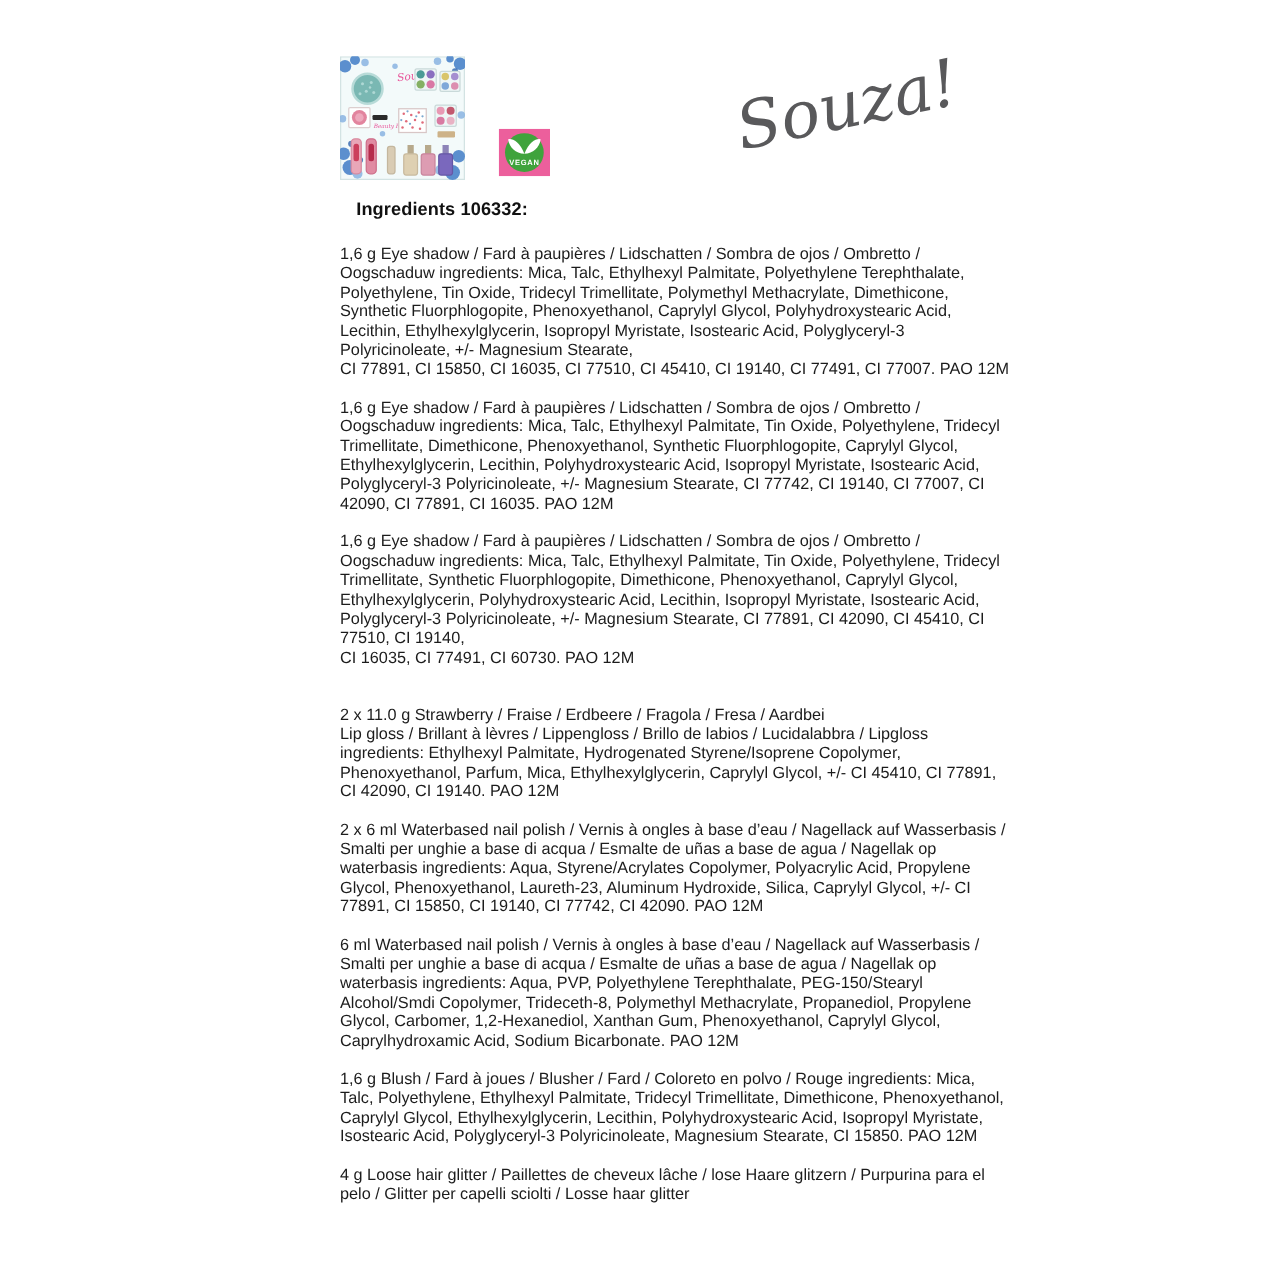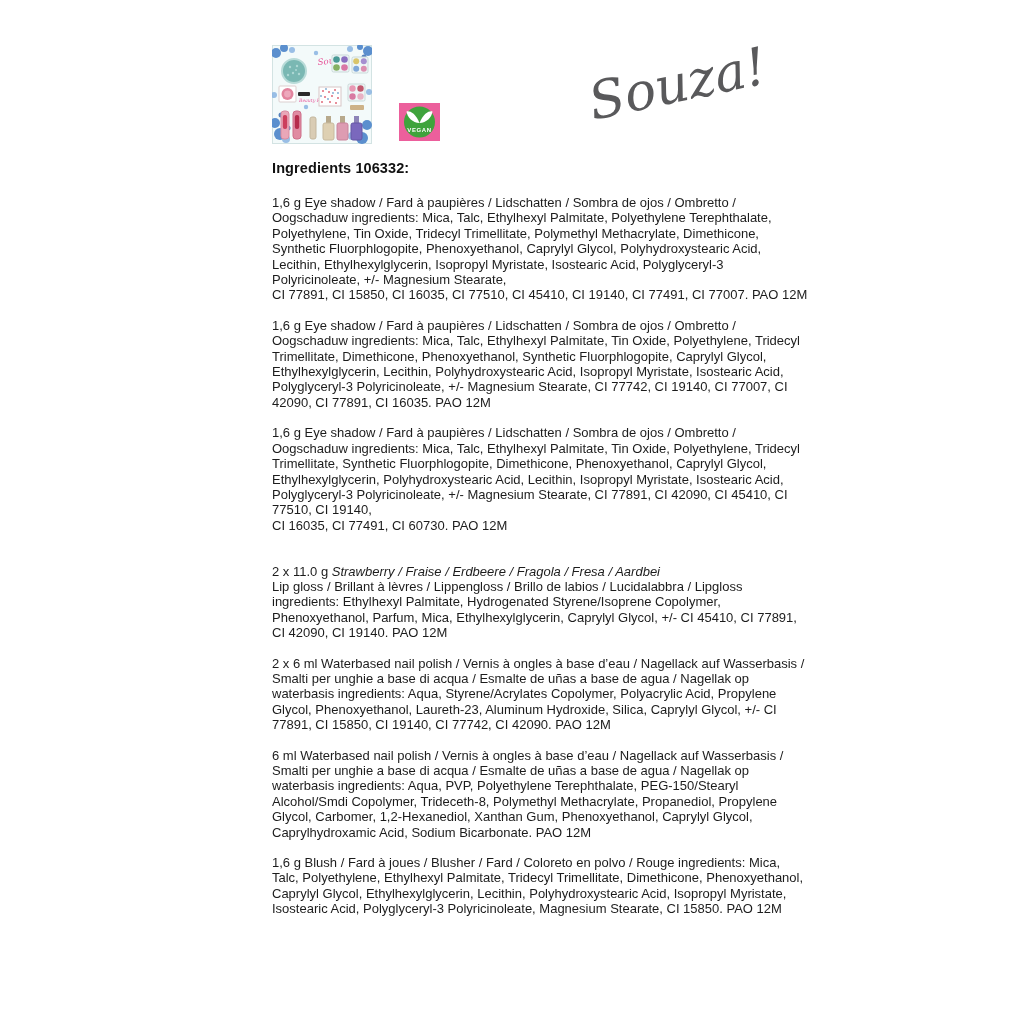--- a/index.html
+++ b/index.html
@@ -11,42 +11,42 @@
     background: #ffffff;
     font-family: "Liberation Sans", sans-serif;
     color: #1a1a1a;
     overflow: hidden;
   }
   .product-photo { position: absolute; left: 272px; top: 45px; }
   .vegan-badge   { position: absolute; left: 399px; top: 103px; }
   .brand-logo    { position: absolute; left: 568px; top: 14px; }
   .page-title {
     position: absolute;
-    left: 272px;
+    left: 285px;
     top: 160px;
     margin: 0;
     font-size: 14.5px;
     font-weight: bold;
     color: #111111;
     letter-spacing: 0.1px;
   }
   .ingredients {
     position: absolute;
     left: 272px;
     top: 195px;
     width: 540px;
     font-size: 13px;
     line-height: 15.4px;
     color: #1c1c1c;
   }
   .ingredients p {
     margin: 0 0 15px 0;
     white-space: pre-line;
   }
-  .italic { font-style: italic; }
+  .italic { }
   .script-pink {
     font-family: "DejaVu Serif", serif;
     font-style: italic;
     fill: #e8559a;
   }
 </style>
 </head>
 <body>
 
 <div class="page">
@@ -219,15 +219,17 @@
     <p>6 ml Waterbased nail polish / Vernis à ongles à base d’eau / Nagellack auf Wasserbasis /
 Smalti per unghie a base di acqua / Esmalte de uñas a base de agua / Nagellak op
 waterbasis ingredients: Aqua, PVP, Polyethylene Terephthalate, PEG-150/Stearyl
 Alcohol/Smdi Copolymer, Trideceth-8, Polymethyl Methacrylate, Propanediol, Propylene
 Glycol, Carbomer, 1,2-Hexanediol, Xanthan Gum, Phenoxyethanol, Caprylyl Glycol,
 Caprylhydroxamic Acid, Sodium Bicarbonate. PAO 12M</p>
     <p>1,6 g Blush / Fard à joues / Blusher / Fard / Coloreto en polvo / Rouge ingredients: Mica,
 Talc, Polyethylene, Ethylhexyl Palmitate, Tridecyl Trimellitate, Dimethicone, Phenoxyethanol,
 Caprylyl Glycol, Ethylhexylglycerin, Lecithin, Polyhydroxystearic Acid, Isopropyl Myristate,
 Isostearic Acid, Polyglyceryl-3 Polyricinoleate, Magnesium Stearate, CI 15850. PAO 12M</p>
+    <p>4 g Loose hair glitter / Paillettes de cheveux lâche / lose Haare glitzern / Purpurina para el
+pelo / Glitter per capelli sciolti / Losse haar glitter</p>
   </div>
 
 </div>
 
 </body></html>

